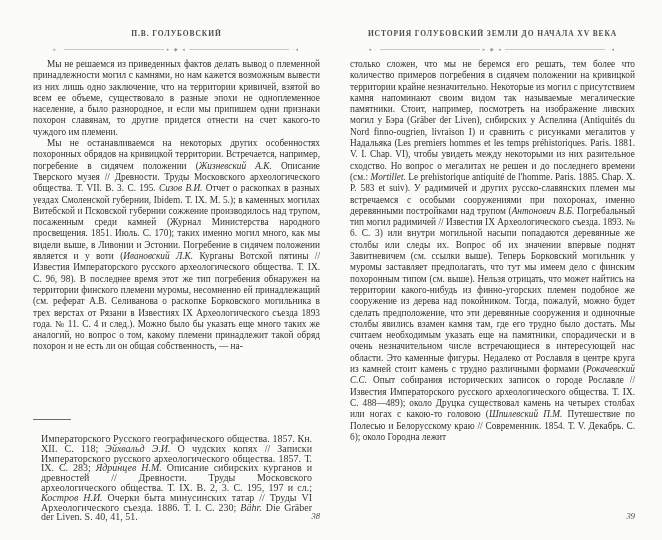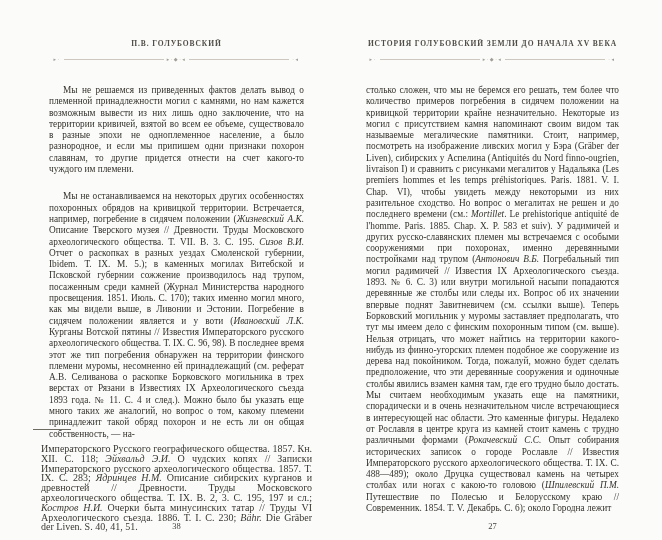--- a/index.html
+++ b/index.html
@@ -11,21 +11,21 @@
     width: 662px;
     height: 540px;
     position: relative;
     font-family: "Liberation Serif", "DejaVu Serif", serif;
     color: #33312c;
     overflow: hidden;
   }
   .spread { position: absolute; inset: 0; }
   .page {
     position: absolute;
-    top: 12px;
+    top: 2px;
     height: 416px;
   }
   .page-left  { left: 33px;  width: 287px; }
   .page-right { left: 350px; width: 285px; }
 
   .running-head {
     position: absolute;
     top: 27px;
     left: 0;
     width: 100%;
@@ -57,21 +57,21 @@
     white-space: nowrap;
   }
 
   .page-body {
     position: absolute;
     top: 57px;
     left: 0;
     right: 0;
   }
   .para {
-    margin: 16px;
+    margin: 0;
     font-size: 9.3px;
     line-height: 11.3px;
     text-align: justify;
     hyphens: none;
   }
   .para.indent { text-indent: 14px; }
 
   .footnote-rule {
     position: absolute;
     top: 417px;
@@ -89,23 +89,24 @@
     font-size: 10px;
     line-height: 9.8px;
     text-align: justify;
     color: #3a3833;
   }
   .page-number {
     position: absolute;
     top: 509px;
     left: 0;
     width: 100%;
-    text-align: center;
+    text-align: right;
     font-size: 8.5px;
     color: #413f3a;
+    font-style: italic;
   }
   i { }
 </style>
 </head>
 <body>
 
 <div class="spread">
 
   <section class="page page-left">
     <header class="running-head">П.В. ГОЛУБОВСКИЙ</header>
@@ -130,16 +131,16 @@
     <div class="ornament">
       <span class="orn-glyph">▸·</span>
       <span class="orn-line"></span>
       <span class="orn-glyph">▸·◆·◂</span>
       <span class="orn-line"></span>
       <span class="orn-glyph">·◂</span>
     </div>
     <div class="page-body">
       <p class="para">столько сложен, что мы не беремся его решать, тем более что количество примеров погребения в сидячем положении на кривицкой территории крайне незначительно. Некоторые из могил с присутствием камня напоминают своим видом так называемые мегалические памятники. Стоит, например, посмотреть на изображение ливских могил у Бэра (Gräber der Liven), сибирских у Аспелина (Antiquités du Nord finno-ougrien, livraison I) и сравнить с рисунками мегалитов у Надальяка (Les premiers hommes et les temps préhistoriques. Paris. 1881. V. I. Chap. VI), чтобы увидеть между некоторыми из них разительное сходство. Но вопрос о мегалитах не решен и до последнего времени (см.: <i>Mortillet</i>. Le prehistorique antiquité de l'homme. Paris. 1885. Chap. X. P. 583 et suiv). У радимичей и других русско-славянских племен мы встречаемся с особыми сооружениями при похоронах, именно деревянными постройками над трупом (<i>Антонович В.Б.</i> Погребальный тип могил радимичей // Известия IX Археологического съезда. 1893. № 6. С. 3) или внутри могильной насыпи попадаются деревянные же столбы или следы их. Вопрос об их значении впервые поднят Завитневичем (см. ссылки выше). Теперь Борковский могильник у муромы заставляет предполагать, что тут мы имеем дело с финским похоронным типом (см. выше). Нельзя отрицать, что может найтись на территории какого-нибудь из финно-угорских племен подобное же сооружение из дерева над покойником. Тогда, пожалуй, можно будет сделать предположение, что эти деревянные сооружения и одиночные столбы явились взамен камня там, где его трудно было достать. Мы считаем необходимым указать еще на памятники, спорадически и в очень незначительном числе встречающиеся в интересующей нас области. Это каменные фигуры. Недалеко от Рославля в центре круга из камней стоит камень с трудно различными формами (<i>Рокачевский С.С.</i> Опыт собирания исторических записок о городе Рославле // Известия Императорского русского археологического общества. Т. IX. С. 488—489); около Друцка существовал камень на четырех столбах или ногах с какою-то головою (<i>Шпилевский П.М.</i> Путешествие по Полесью и Белорусскому краю // Современник. 1854. Т. V. Декабрь. С. 6); около Городна лежит</p>
     </div>
-    <div class="page-number">27</div>
+    <div class="page-number">39</div>
   </section>
 
 </div>
 
 </body></html>

